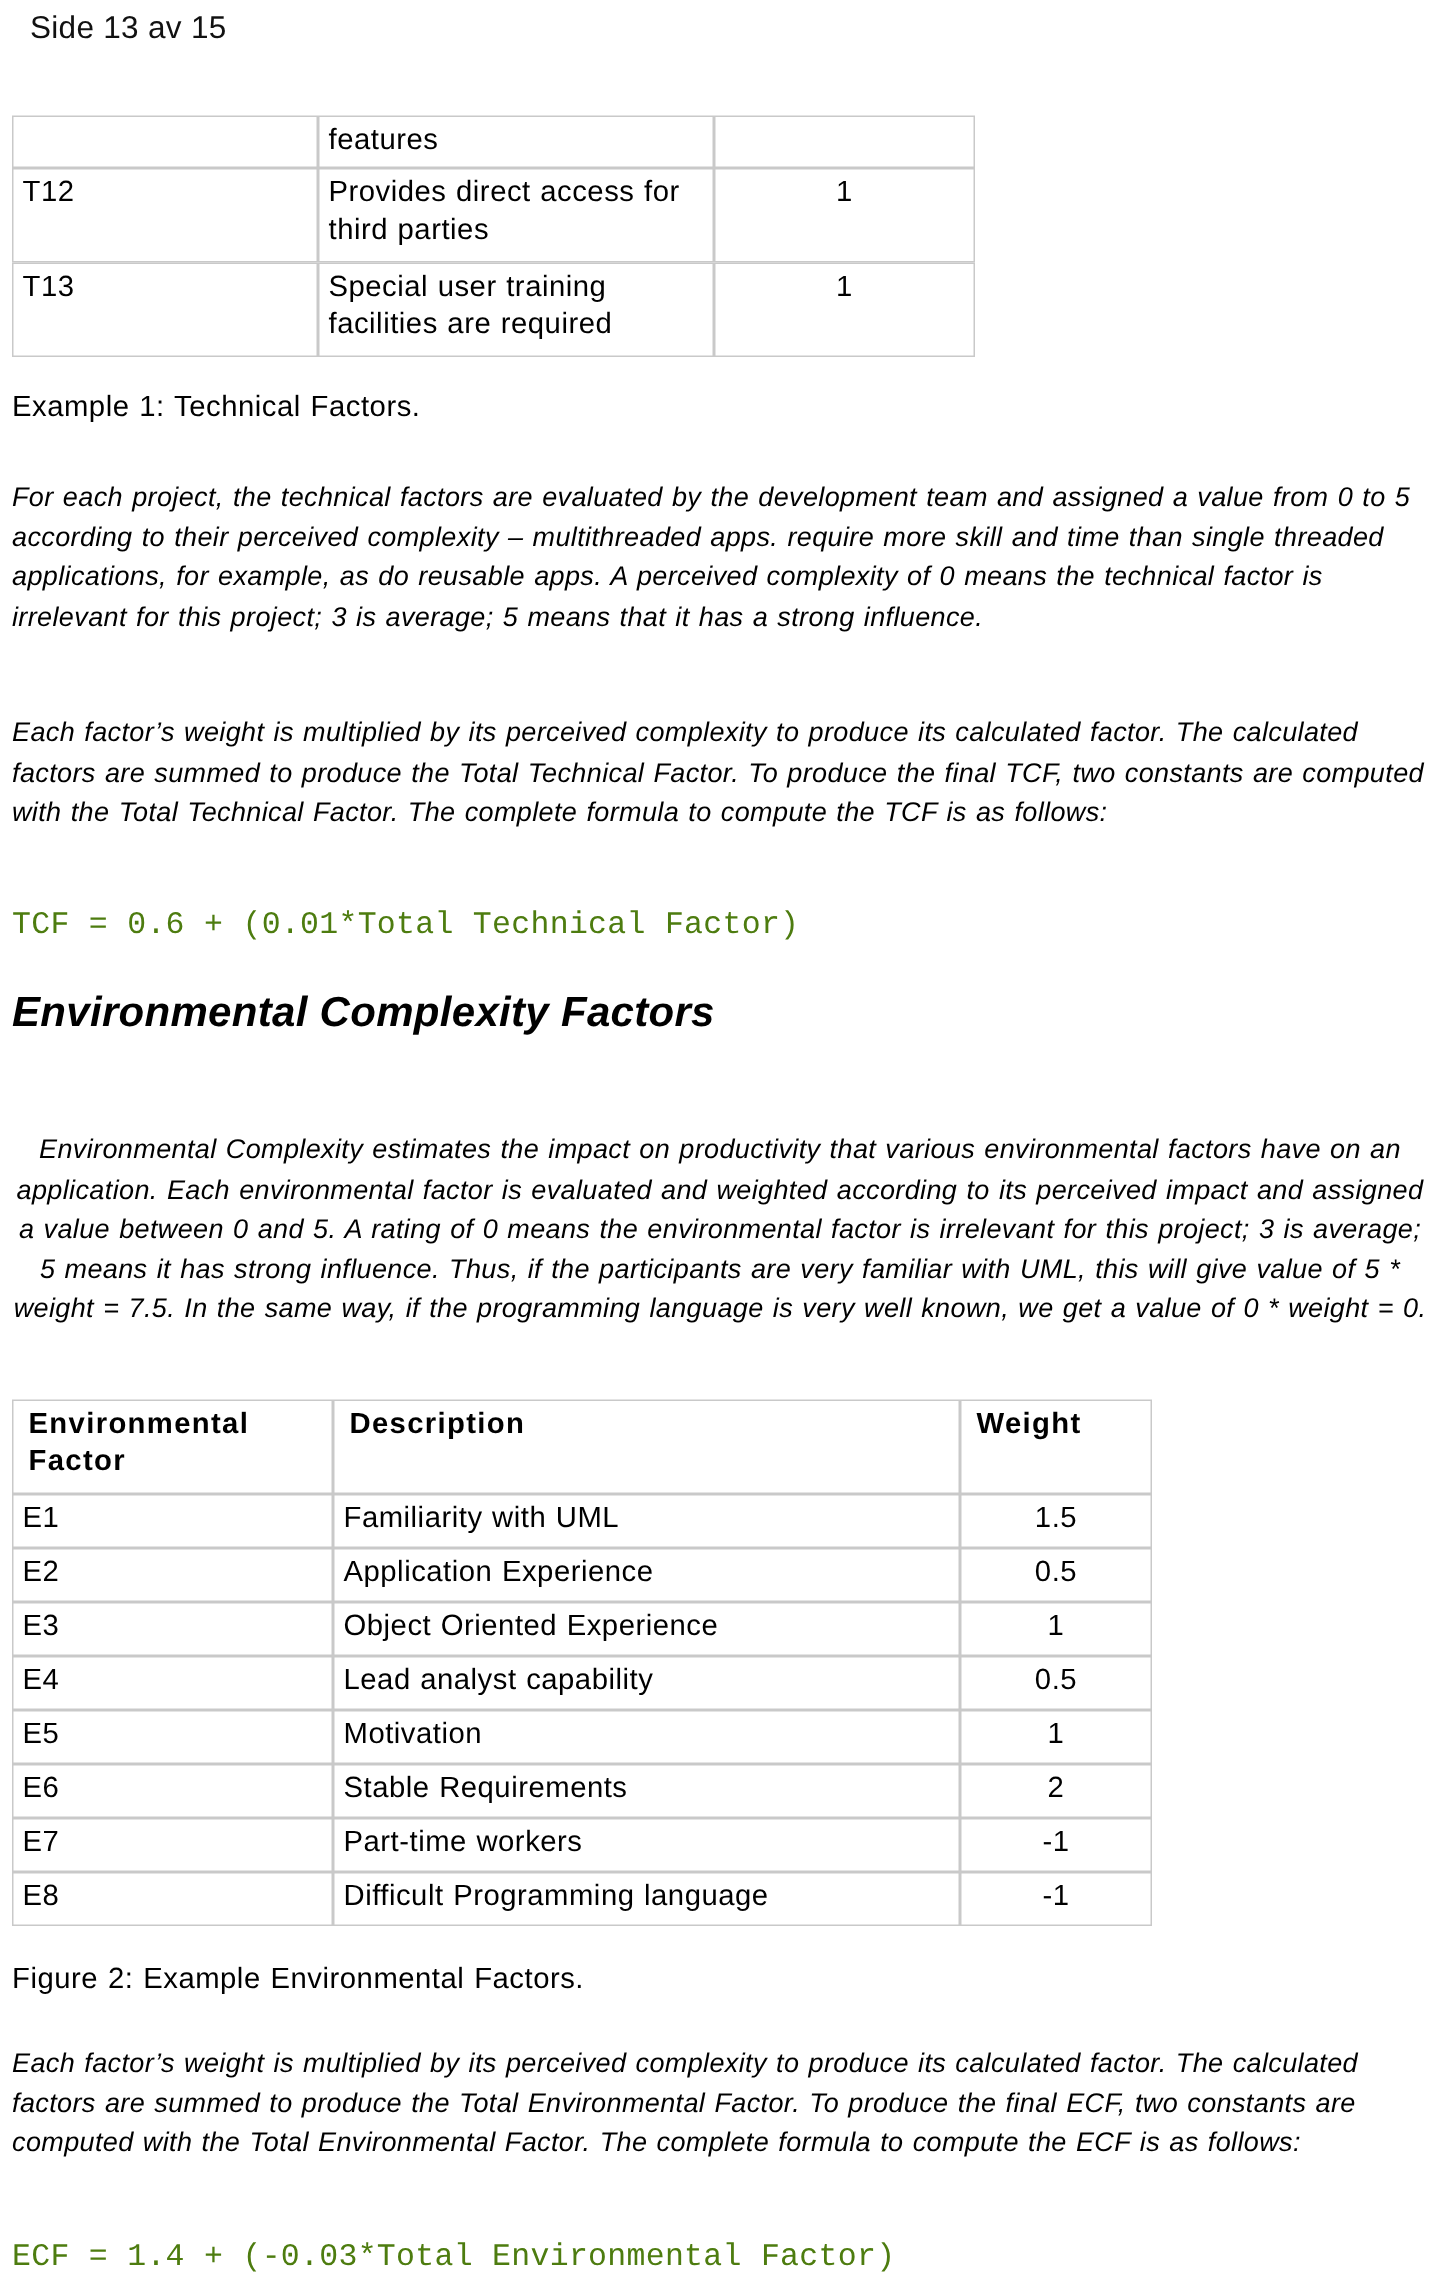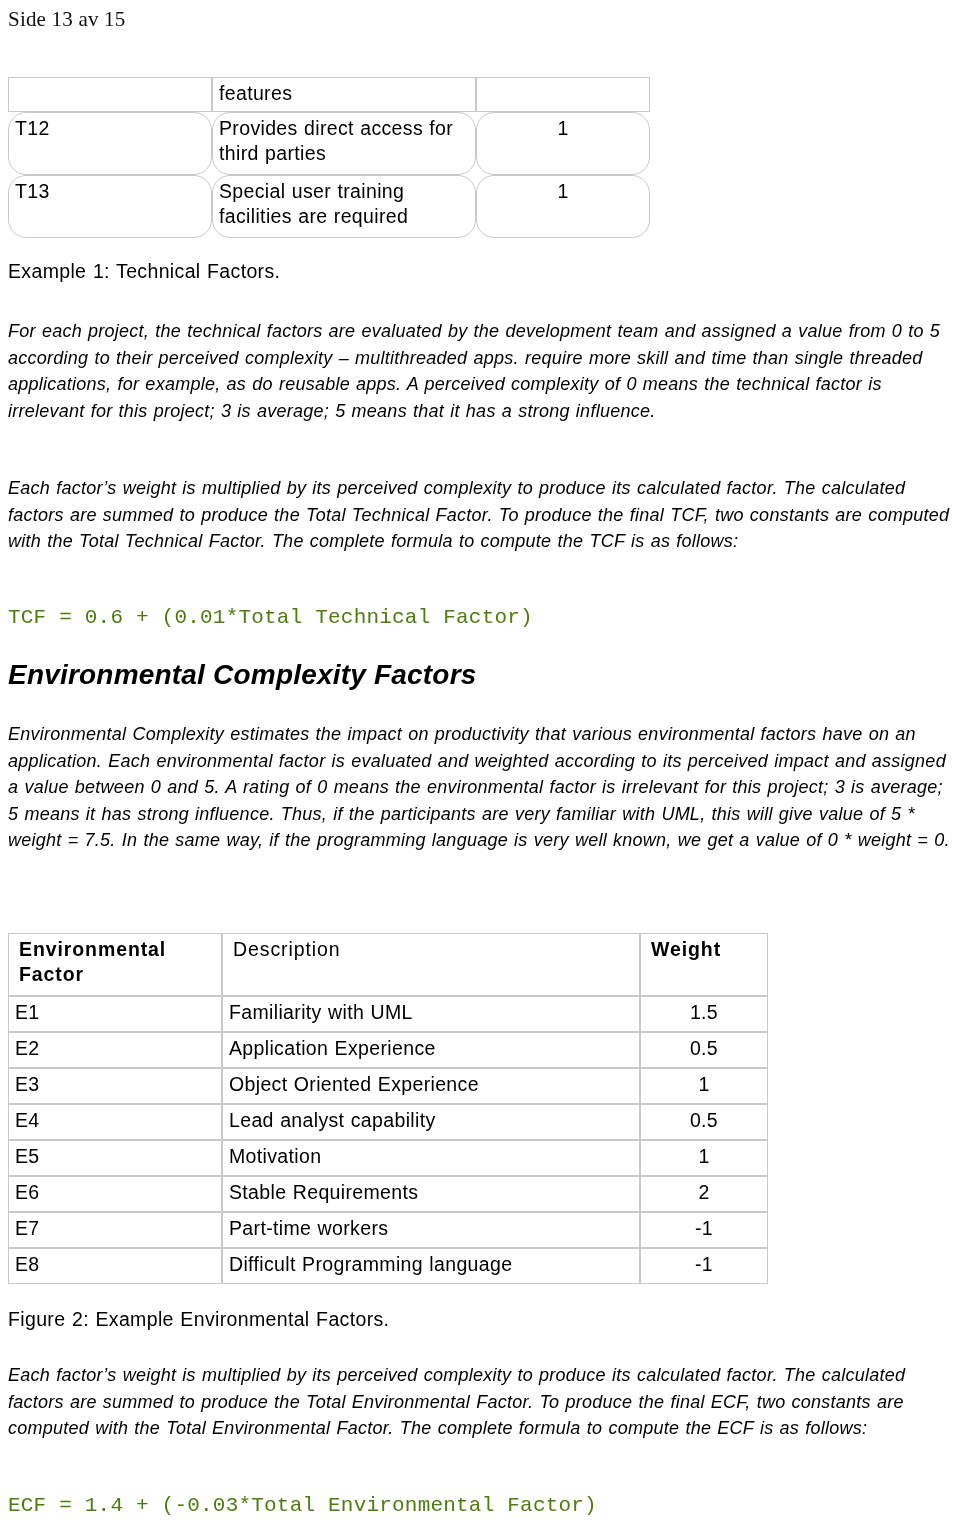--- a/index.html
+++ b/index.html
@@ -20,23 +20,23 @@
     position: relative;
     width: 960px;
     height: 1521px;
     box-sizing: border-box;
     padding: 0;
   }
 
   
   .page-header {
     position: absolute;
-    left: 8px;
+    left: 20px;
     top: 6px;
-    font-family: Liberation Serif, serif;
+    font-family: Liberation Sans, sans-serif;
     font-size: 21px;
     line-height: 26px;
     color: #111;
     letter-spacing: 0.2px;
     white-space: nowrap;
   }
 
   
   table.doc-table {
     border-collapse: separate;
@@ -64,21 +64,21 @@
     position: absolute;
     left: 8px;
     top: 77px;
     width: 604px;
   }
   .tbl-tech td { height: 26px; }
   .tbl-tech .c-id    { width: 190px; }
   .tbl-tech .c-desc  { width: 250px; }
   .tbl-tech .c-wt    { width: 160px; text-align: center; }
   .tbl-tech tr.r-head td { height: 26px; }
-  .tbl-tech tr.r-body td { height: 54px; border-radius: 18px; }
+  .tbl-tech tr.r-body td { height: 54px; }
 
   
   .tbl-env {
     position: absolute;
     left: 8px;
     top: 933px;
     width: 714px;
   }
   .tbl-env .c-id   { width: 196px; }
   .tbl-env .c-desc { width: 400px; }
@@ -126,21 +126,21 @@
     font-style: italic;
     letter-spacing: 0.2px;
   }
 
   
   #cap-fig1      { top: 258px; }
   #para-tech     { top: 318px; }
   #para-weight   { top: 475px; }
   #formula-tcf   { top: 605px; }
   #head-env      { top: 658px; }
-  #para-env      { top: 721px; }
+  #para-env      { top: 753px; text-align: center; }
   #cap-fig2      { top: 1306px; }
   #para-ecf      { top: 1362px; }
   #formula-ecf   { top: 1493px; }
 </style>
 </head>
 <body>
 
 <div class="page">
 
   <div class="page-header">Side 13 av 15</div>
@@ -174,21 +174,21 @@
   <div class="formula" id="formula-tcf">TCF = 0.6 + (0.01*Total Technical Factor)</div>
 
   <div class="section-heading" id="head-env">Environmental Complexity Factors</div>
 
   <div class="para" id="para-env">Environmental Complexity estimates the impact on productivity that various environmental factors have on an application. Each environmental factor is evaluated and weighted according to its perceived impact and assigned a value between 0 and 5. A rating of 0 means the environmental factor is irrelevant for this project; 3 is average; 5 means it has strong influence. Thus, if the participants are very familiar with UML, this will give value of 5 * weight = 7.5. In the same way, if the programming language is very well known, we get a value of 0 * weight = 0.</div>
 
   <table class="doc-table tbl-env">
     <thead>
       <tr>
         <td class="c-id" style="font-weight:bold;letter-spacing:0.9px;">Environmental Factor</td>
-        <td class="c-desc" style="font-weight:normal;letter-spacing:0.9px;">Description</td>
+        <td class="c-desc" style="font-weight:bold;letter-spacing:0.9px;">Description</td>
         <td class="c-wt" style="font-weight:bold;letter-spacing:0.9px;text-align:left;">Weight</td>
       </tr>
     </thead>
     <tbody>
       <tr>
         <td class="c-id">E1</td>
         <td class="c-desc">Familiarity with UML</td>
         <td class="c-wt">1.5</td>
       </tr>
       <tr>

